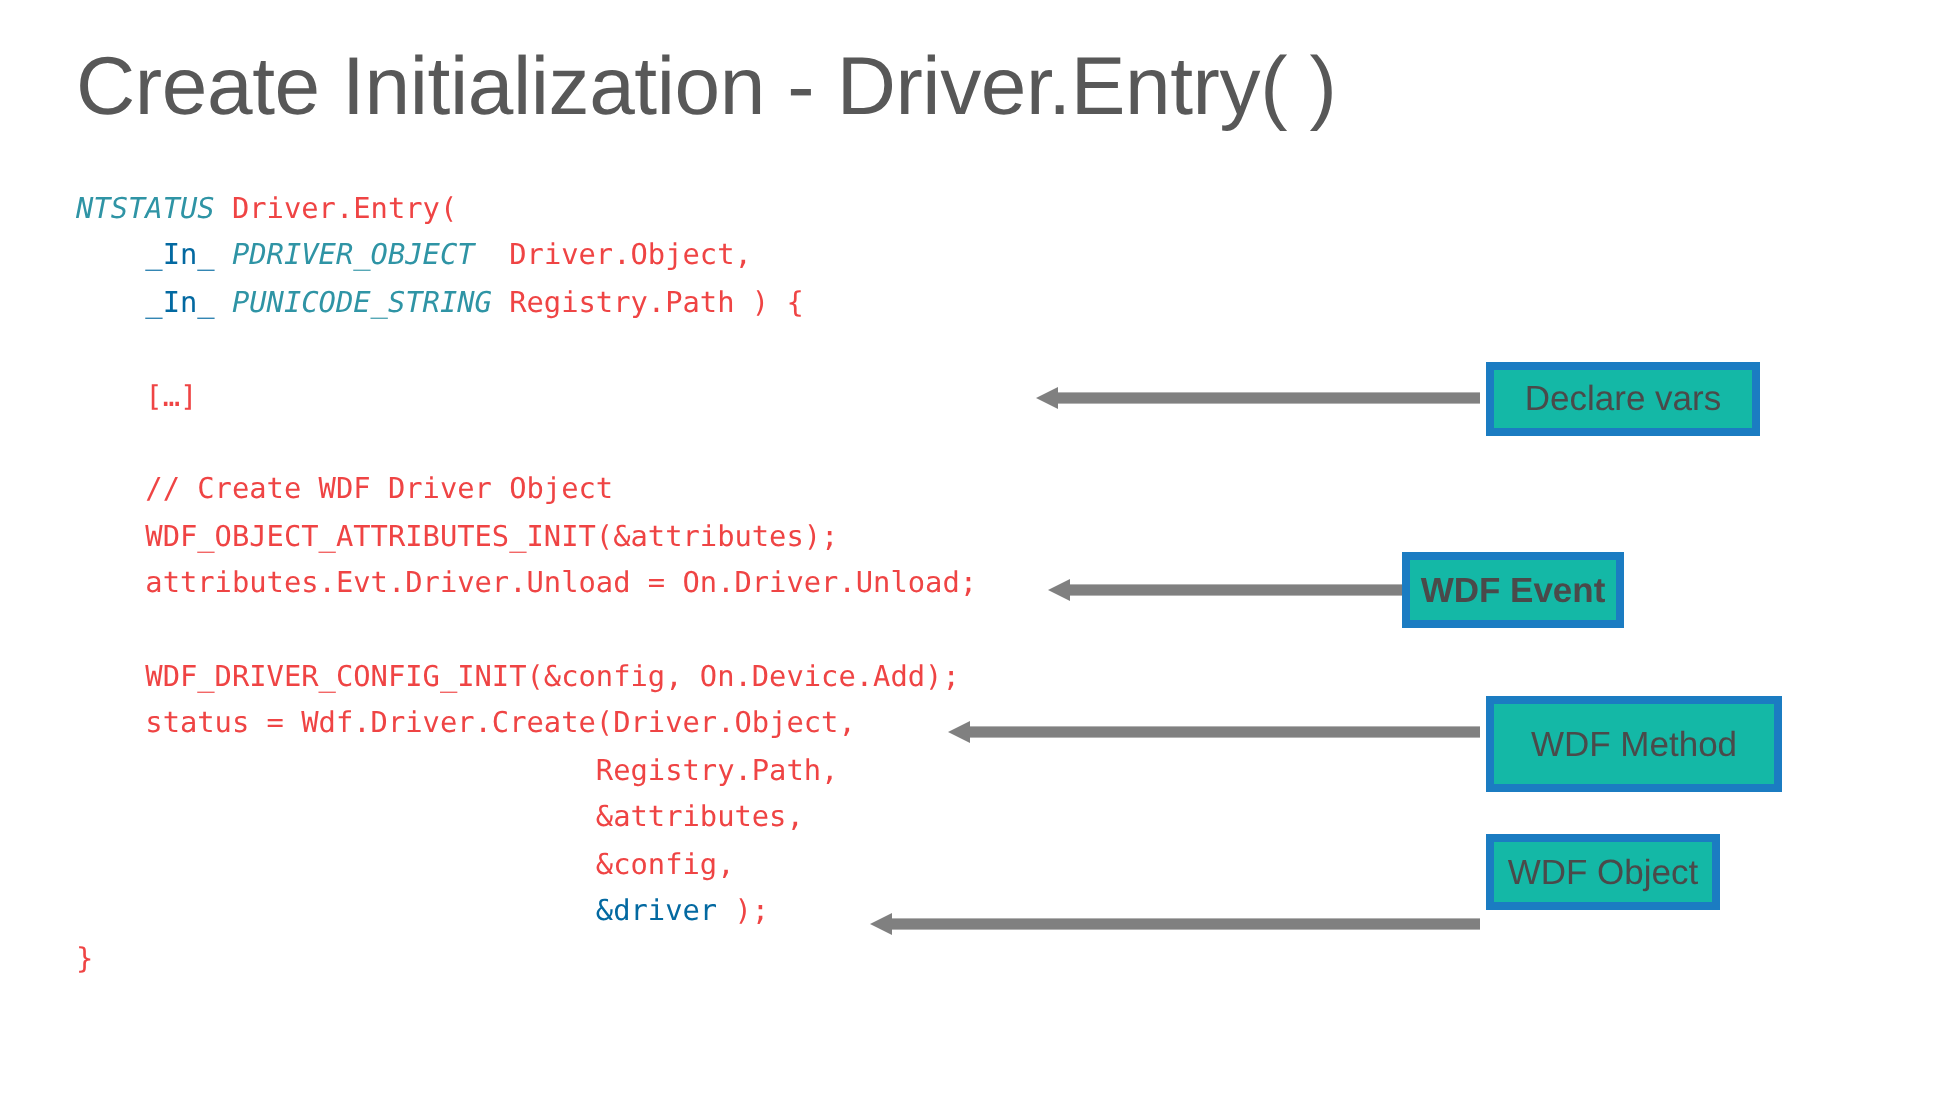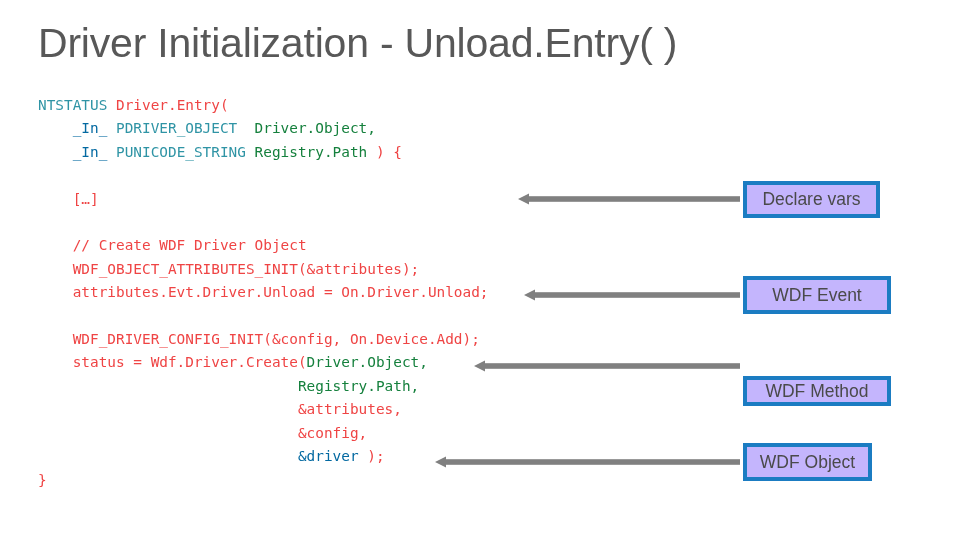--- a/index.html
+++ b/index.html
@@ -34,60 +34,60 @@
     position: absolute;
     left: 38px;
     top: 94px;
     font-family: "DejaVu Sans Mono", monospace;
     font-size: 14.4px;
     line-height: 23.4px;
     color: #111111;
     white-space: pre;
   }
   .code-line { white-space: pre; min-height: 23.4px; }
-  .tok-type     { color: #2f94a5; }      
+  .tok-type     { color: #2f94a5; font-style: italic; }      
   .tok-annot    { color: #0369a1; }      
-  .tok-param    { color: #15803d; }      
+  .tok-param    { color: #ef4444; }      
   .tok-plain    { color: #ef4444; }
 
   
   .callout {
     position: absolute;
     box-sizing: border-box;
-    background: #c4b5fd;
+    background: #14b8a6;
     border: 4px solid #1b7cc2;
     display: flex;
     align-items: center;
     justify-content: center;
     font-family: "Liberation Sans", sans-serif;
     font-size: 17.5px;
     font-weight: 400;
     color: #4a4a4a;
     white-space: nowrap;
   }
   #callout-declare-vars { left: 743px; top: 181px; width: 137px; height: 37px; }
-  #callout-wdf-event    { left: 743px; top: 276px; width: 148px; height: 38px; }
-  #callout-wdf-method   { left: 743px; top: 348px; width: 148px; height: 30px; margin-top: 28px; }
-  #callout-wdf-object   { left: 743px; top: 443px; width: 129px; height: 38px; }
+  #callout-wdf-event    { left: 701px; top: 276px; width: 111px; height: 38px; font-weight: bold; }
+  #callout-wdf-method   { left: 743px; top: 348px; width: 148px; height: 48px; }
+  #callout-wdf-object   { left: 743px; top: 417px; width: 117px; height: 38px; }
 
   
   .arrow {
     position: absolute;
     height: 14px;
   }
   .arrow svg { display: block; width: 100%; height: 100%; }
   #arrow-declare-vars { left: 518px; top: 192px; width: 222px; }
   #arrow-wdf-event    { left: 524px; top: 288px; width: 216px; }
   #arrow-wdf-method   { left: 474px; top: 359px; width: 266px; }
   #arrow-wdf-object   { left: 435px; top: 455px; width: 305px; }
 </style>
 </head>
 <body>
 
-<div id="slide-title">Driver Initialization - Unload.Entry( )</div>
+<div id="slide-title">Create Initialization - Driver.Entry( )</div>
 
 <div id="code-block"><div class="code-line"><span class="tok-type">NTSTATUS </span><span class="tok-plain">Driver.Entry(</span></div><div class="code-line"><span class="tok-plain">    </span><span class="tok-annot">_In_ </span><span class="tok-type">PDRIVER_OBJECT </span><span class="tok-param"> Driver.Object,</span></div><div class="code-line"><span class="tok-plain">    </span><span class="tok-annot">_In_ </span><span class="tok-type">PUNICODE_STRING </span><span class="tok-param">Registry.Path</span><span class="tok-plain"> ) {</span></div><div class="code-line">&nbsp;</div><div class="code-line"><span class="tok-plain">    […]</span></div><div class="code-line">&nbsp;</div><div class="code-line"><span class="tok-plain">    // Create WDF Driver Object</span></div><div class="code-line"><span class="tok-plain">    WDF_OBJECT_ATTRIBUTES_INIT(&amp;attributes);</span></div><div class="code-line"><span class="tok-plain">    attributes.Evt.Driver.Unload = On.Driver.Unload;</span></div><div class="code-line">&nbsp;</div><div class="code-line"><span class="tok-plain">    WDF_DRIVER_CONFIG_INIT(&amp;config, On.Device.Add);</span></div><div class="code-line"><span class="tok-plain">    status = Wdf.Driver.Create(</span><span class="tok-param">Driver.Object,</span></div><div class="code-line"><span class="tok-plain">                              </span><span class="tok-param">Registry.Path,</span></div><div class="code-line"><span class="tok-plain">                              &amp;attributes,</span></div><div class="code-line"><span class="tok-plain">                              &amp;config,</span></div><div class="code-line"><span class="tok-plain">                              </span><span class="tok-annot">&amp;driver</span><span class="tok-plain"> );</span></div><div class="code-line"><span class="tok-plain">}</span></div></div>
 
 <div class="arrow" id="arrow-declare-vars">
   <svg viewBox="0 0 222 14" preserveAspectRatio="none">
     <path d="M0 7 L11 1.5 L11 12.5 Z" fill="#808080"></path>
     <rect x="10" y="4.2" width="212" height="5.6" fill="#808080"></rect>
   </svg>
 </div>
 <div class="arrow" id="arrow-wdf-event">

